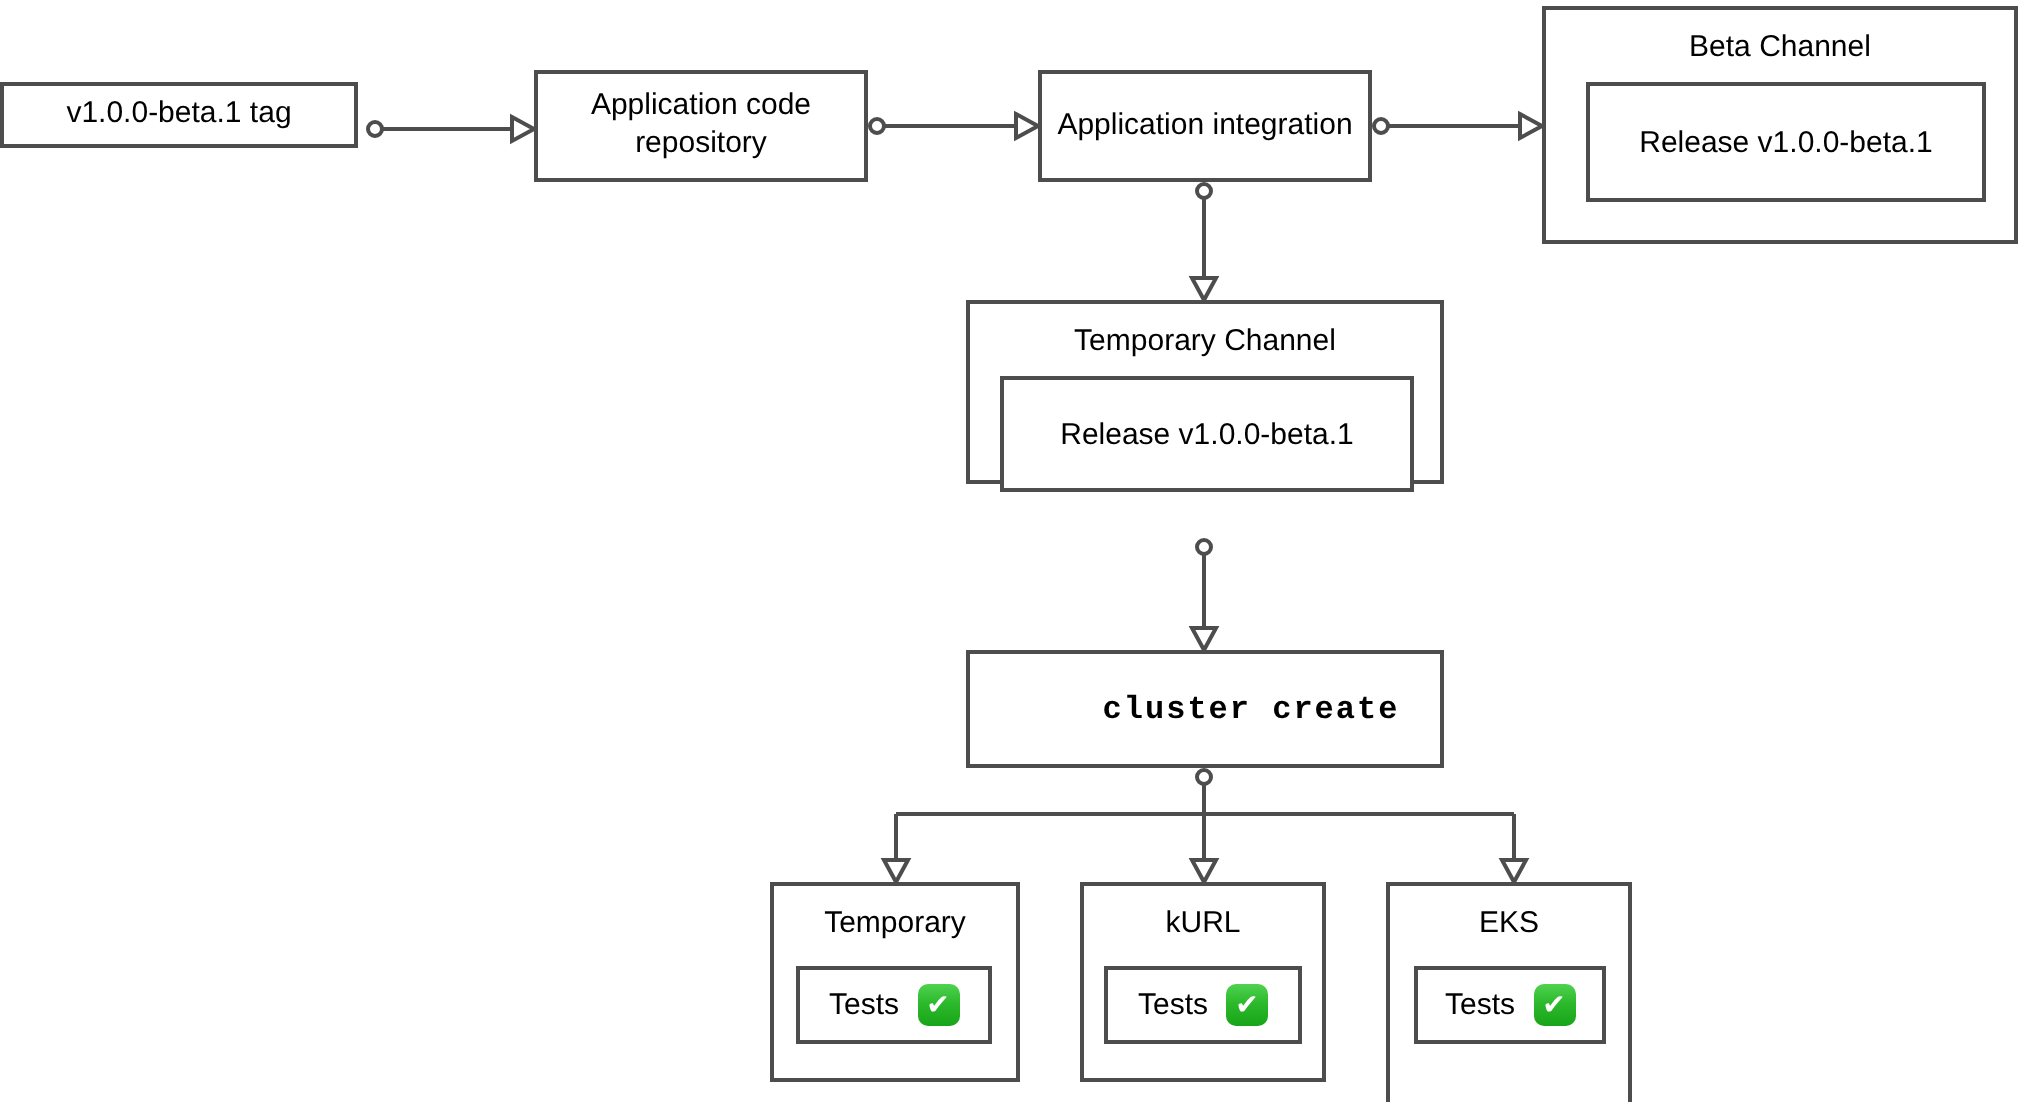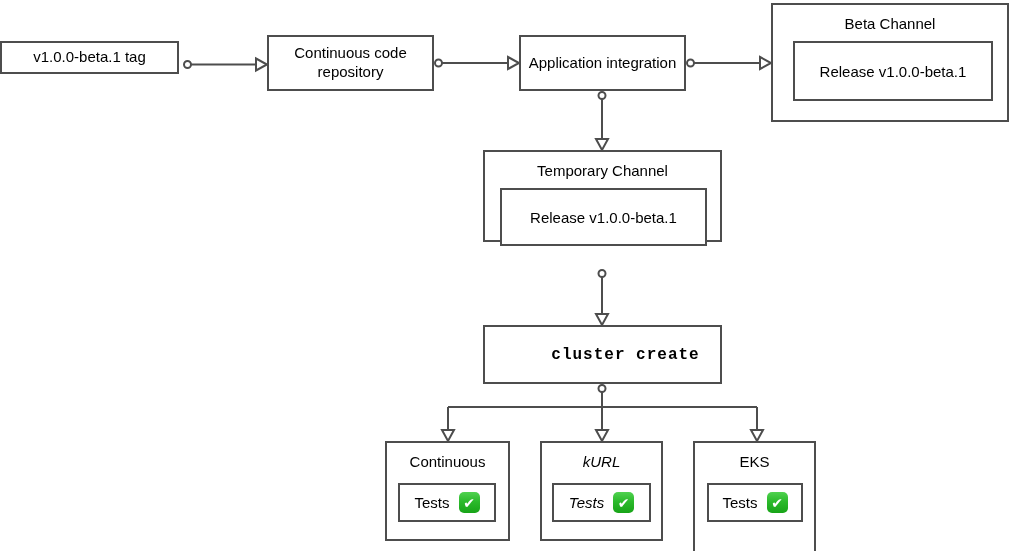--- a/index.html
+++ b/index.html
@@ -114,21 +114,21 @@
       <polygon points="596,430 602,441 608,430" fill="#ffffff"></polygon>
       <polygon points="751,430 757,441 763,430" fill="#ffffff"></polygon>
     </g>
   </svg>
 
   <div class="node" style="left:0; top:41px; width:179px; height:33px;">
     <span>v1.0.0-beta.1 tag</span>
   </div>
 
   <div class="node" style="left:267px; top:35px; width:167px; height:56px;">
-    <span>Continuous code repository</span>
+    <span>Application code repository</span>
   </div>
 
   <div class="node" style="left:519px; top:35px; width:167px; height:56px;">
     <span>Application integration</span>
   </div>
 
   <div class="container-node" style="left:771px; top:3px; width:238px; height:119px;">
     <span class="container-title">Beta Channel</span>
     <div class="inner-node" style="left:20px; top:36px; width:200px; height:60px;">
       <span>Release v1.0.0-beta.1</span>
@@ -140,30 +140,30 @@
     <div class="inner-node" style="left:15px; top:36px; width:207px; height:58px;">
       <span>Release v1.0.0-beta.1</span>
     </div>
   </div>
 
   <div class="node" style="left:483px; top:325px; width:239px; height:59px;">
     <span class="mono-label">cluster create</span>
   </div>
 
   <div class="container-node" style="left:385px; top:441px; width:125px; height:100px;">
-    <span class="container-title">Continuous</span>
+    <span class="container-title">Temporary</span>
     <div class="inner-node" style="left:11px; top:40px; width:98px; height:39px;">
       <span class="tests-row">
         <span>Tests</span>
         <span class="check-badge">✔</span>
       </span>
     </div>
   </div>
 
-  <div class="container-node" style="left:540px; top:441px; width:123px; height:100px;font-style:italic;">
+  <div class="container-node" style="left:540px; top:441px; width:123px; height:100px;">
     <span class="container-title">kURL</span>
     <div class="inner-node" style="left:10px; top:40px; width:99px; height:39px;">
       <span class="tests-row">
         <span>Tests</span>
         <span class="check-badge">✔</span>
       </span>
     </div>
   </div>
 
   <div class="container-node" style="left:693px; top:441px; width:123px; height:116px;">

